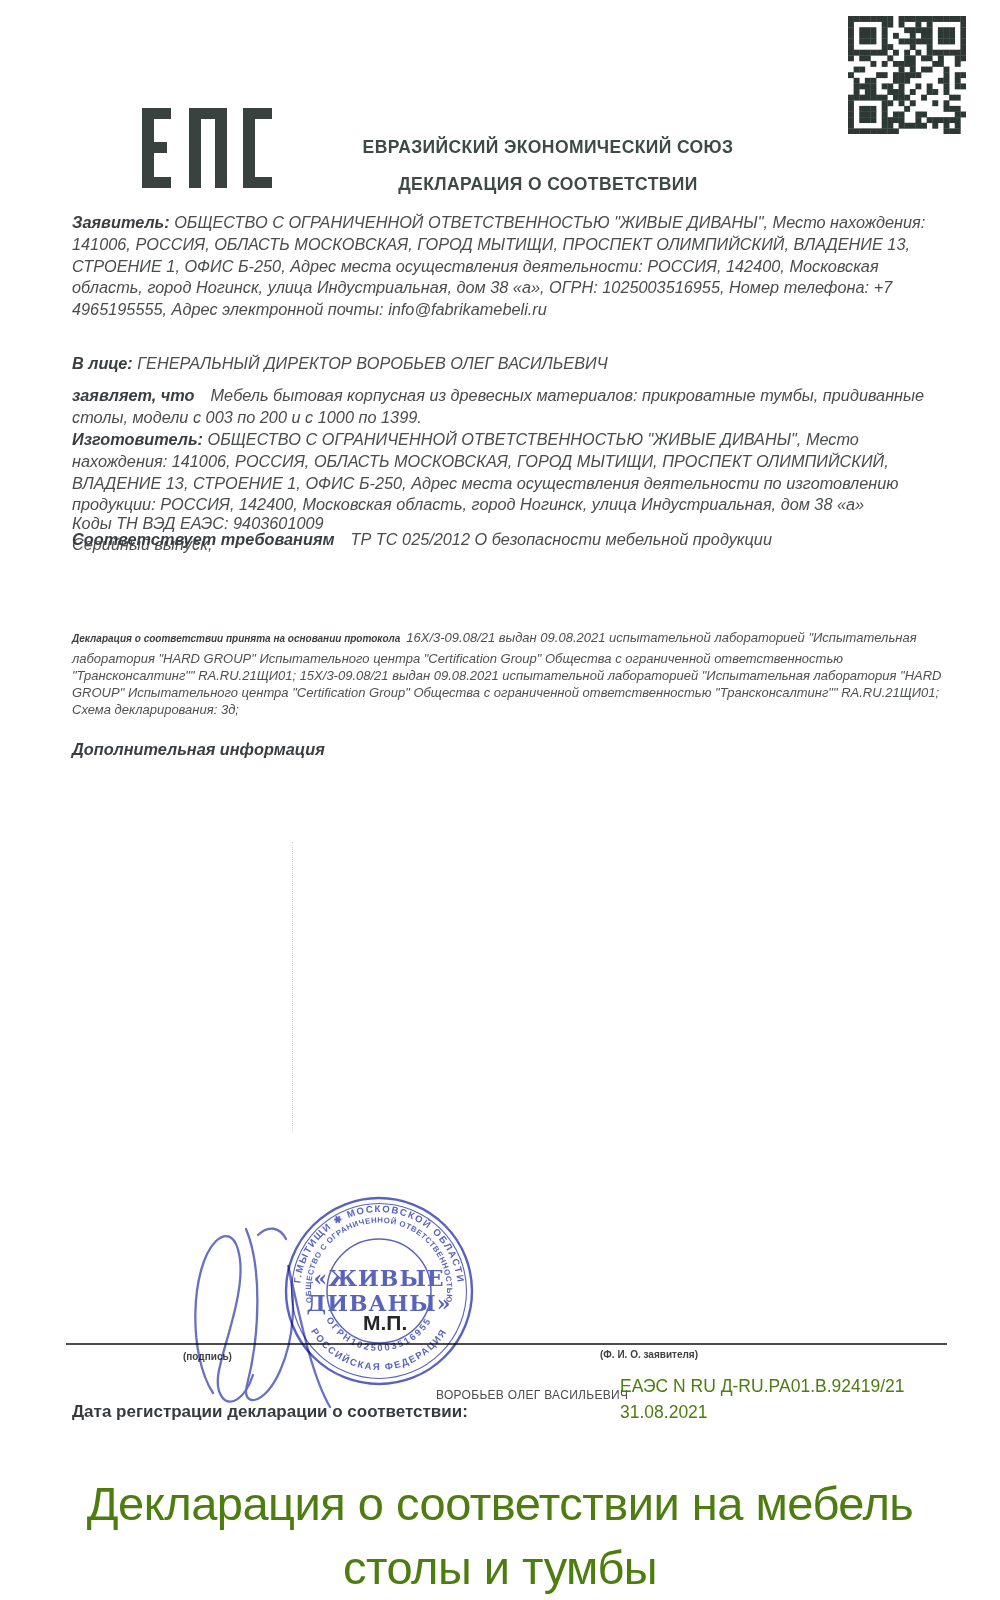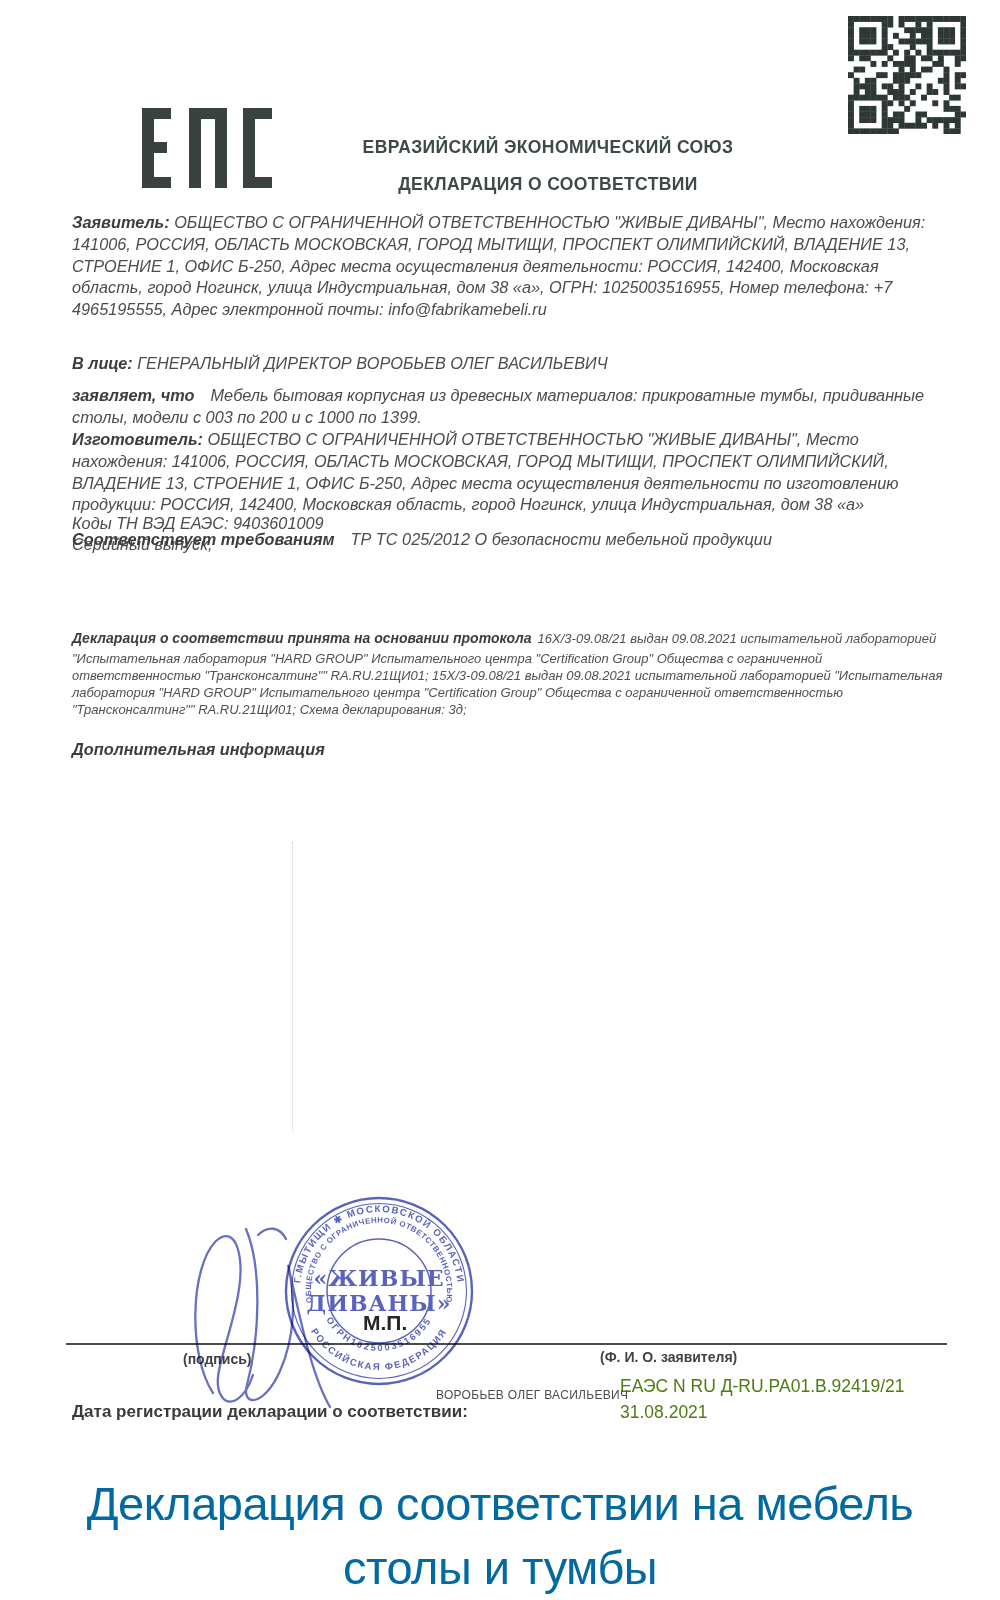--- a/index.html
+++ b/index.html
@@ -21,44 +21,44 @@
   .p-applicant{top:212px;}
   .p-person{top:353px;}
   .p-declares{top:385px;}
   .p-declares b{margin-right:16px;}
   .p-manufacturer{top:429px;}
   .p-tnved{top:513px;}
   .p-serial{top:534px;}
   .p-req{top:529px;}
   .p-req b{margin-right:16px;}
   .p-basis{top:628px;font-size:13px;line-height:17.2px;color:#4e5052;}
-  .p-basis b{font-size:14px;line-height:21.8px;margin-right:6px;}
+  .p-basis b{font-size:10px;line-height:21.8px;margin-right:6px;}
   .p-additional{top:739px;}
   .p-validity{top:797px;line-height:25px;}
   .p-validity .date{font-weight:400;}
   
   .hr-line{position:absolute;left:66px;top:1343px;width:881px;height:2px;background:#4c4c4c;}
   .mp{position:absolute;left:363px;top:1311px;font-size:21px;font-weight:700;color:#242628;}
   .fio-value{position:absolute;left:436px;top:1367px;font-size:12px;color:#4a4c4e;letter-spacing:.3px;margin-top:21px;}
-  .small-cap{position:absolute;font-size:14px;font-weight:700;color:#3f4143;}
+  .small-cap{position:absolute;font-size:10px;font-weight:700;color:#3f4143;}
   .cap-sign{left:183px;top:1351px;}
   .cap-fio{left:600px;top:1349px;}
   .reg-label{position:absolute;left:72px;font-size:17px;font-weight:700;color:#383b3d;}
   .reg-value{position:absolute;left:620px;font-size:17.5px;color:#4d7c0f;}
   .r1{top:1376px;} .r2{top:1402px;}
   
   .stamp{position:absolute;left:282px;top:1194px;mix-blend-mode:multiply;opacity:.92;}
   .stamp text{fill:#4b55b6;}
   .ring-out{font-family:"Liberation Sans",sans-serif;font-size:9.6px;font-weight:700;letter-spacing:1.6px;}
   .ring-in{font-family:"Liberation Sans",sans-serif;font-size:7.8px;font-weight:700;letter-spacing:.6px;}
   .ring-num{font-family:"Liberation Sans",sans-serif;font-size:9.2px;font-weight:700;letter-spacing:2.2px;}
   .stamp-name{font-family:"DejaVu Serif","Liberation Serif",serif;font-size:22px;font-weight:700;letter-spacing:1px;}
   .signature{position:absolute;left:150px;top:1205px;mix-blend-mode:multiply;opacity:.85;pointer-events:none;}
   
-  .caption{position:absolute;left:0;top:1472px;width:1000px;text-align:center;color:#0369a1;
+  .caption{position:absolute;left:0;top:1472px;width:1000px;text-align:center;color:#4d7c0f;
            font-size:47px;line-height:64px;letter-spacing:-.5px;}
 </style>
 </head>
 <body>
 
 <div class="page">
 
   <svg class="eac" width="130" height="80" viewBox="0 0 130 80" aria-hidden="true">
     <g fill="#39423e">
       <rect x="0" y="0" width="12" height="80"></rect>

